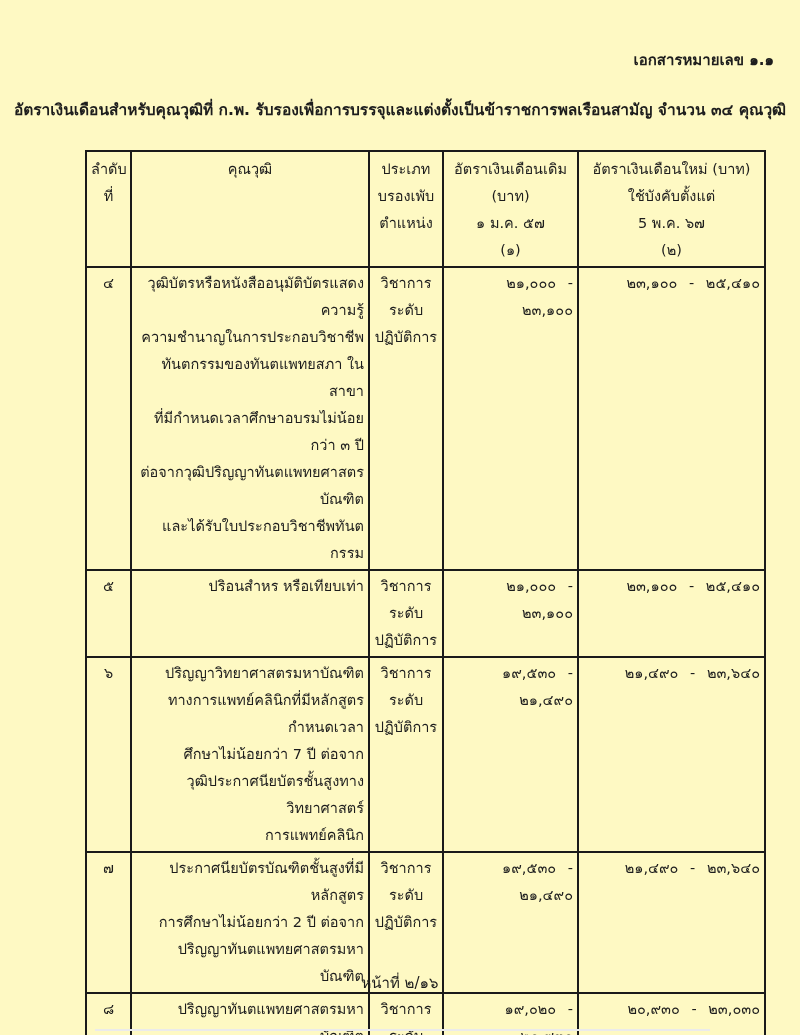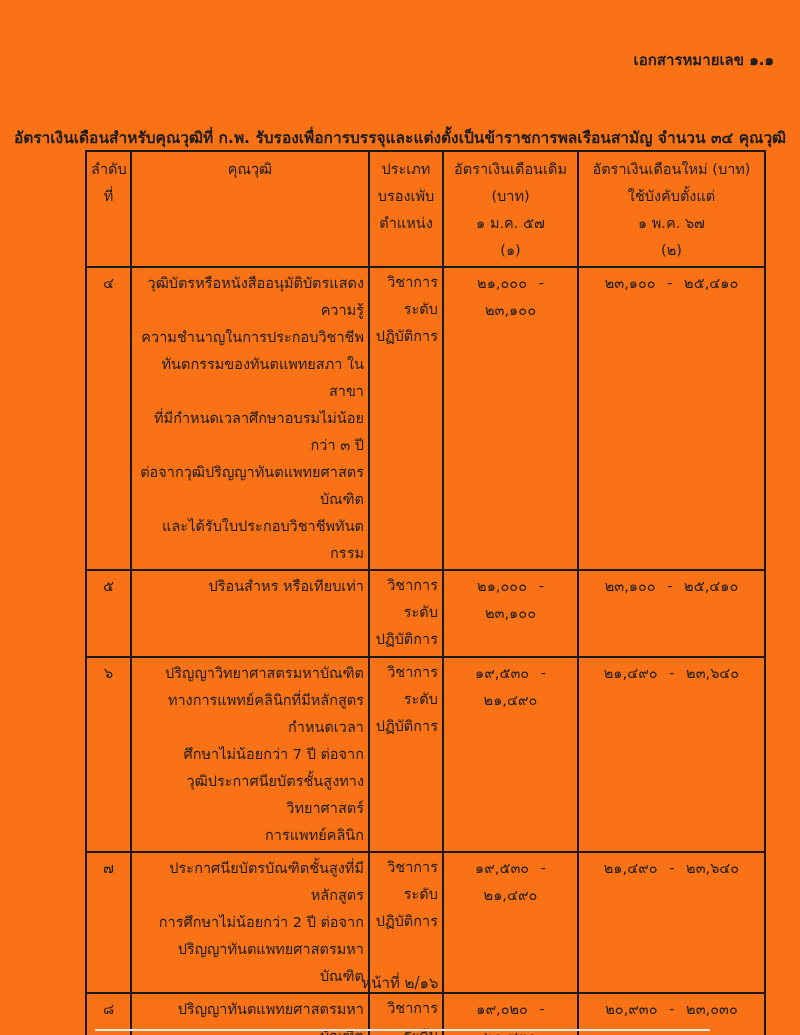--- a/index.html
+++ b/index.html
@@ -4,21 +4,21 @@
 <style>
   html, body {
     margin: 0;
     padding: 0;
     background: #ffffff;
   }
   .page {
     position: relative;
     width: 800px;
     height: 1035px;
-    background: #f97316;
+    background: #fef9c3;
     overflow: hidden;
     font-family: "DejaVu Sans", "Liberation Sans", sans-serif;
     color: #1d1d1d;
   }
   .doc-number {
     position: absolute;
     top: 48px;
     right: 26px;
     font-size: 15px;
     font-weight: bold;
@@ -26,21 +26,20 @@
   }
   .title-block {
     position: absolute;
     top: 96px;
     left: 0;
     width: 100%;
     text-align: center;
     font-size: 15.5px;
     font-weight: bold;
     line-height: 28px;
-    margin-top: 28px;
   }
   table.salary {
     position: absolute;
     left: 85px;
     top: 150px;
     width: 679px;
     border-collapse: collapse;
     table-layout: fixed;
   }
   table.salary th,
@@ -59,22 +58,22 @@
     padding-top: 4px;
   }
   .row-header   { height: 105px; }
   .row-r4       { height: 162px; }
   .row-r5       { height: 80px; }
   .row-r6       { height: 133px; }
   .row-r7       { height: 82px; }
   .row-r8       { height: 78px; }
   .cell-no   { text-align: center; }
   .cell-qual { text-align: right; padding-left: 7px; }
-  .cell-pos  { text-align: right; font-family: Liberation Mono, monospace; }
-  .cell-rate { text-align: center; padding-left: 9px; word-spacing: 7px; border-radius: 22px; }
+  .cell-pos  { text-align: center; }
+  .cell-rate { text-align: right; padding-left: 9px; word-spacing: 7px; border-radius: 22px; }
   .footer {
     position: absolute;
     top: 971px;
     left: 0;
     width: 100%;
     text-align: center;
     font-size: 15px;
   }
   .scan-artifact {
     position: absolute;
@@ -110,21 +109,21 @@
 ที่</th>
         <th>คุณวุฒิ</th>
         <th>ประเภท
 บรองเพับ
 ตำแหน่ง</th>
         <th>อัตราเงินเดือนเดิม (บาท)
 ๑ ม.ค. ๕๗
 (๑)</th>
         <th>อัตราเงินเดือนใหม่ (บาท)
 ใช้บังคับตั้งแต่
-๑ พ.ค. ๖๗
+5 พ.ค. ๖๗
 (๒)</th>
       </tr>
 
       <tr class="row-r4">
         <td class="cell-no">๔</td>
         <td class="cell-qual">วุฒิบัตรหรือหนังสืออนุมัติบัตรแสดงความรู้
 ความชำนาญในการประกอบวิชาชีพ
 ทันตกรรมของทันตแพทยสภา ในสาขา
 ที่มีกำหนดเวลาศึกษาอบรมไม่น้อยกว่า ๓ ปี
 ต่อจากวุฒิปริญญาทันตแพทยศาสตรบัณฑิต

